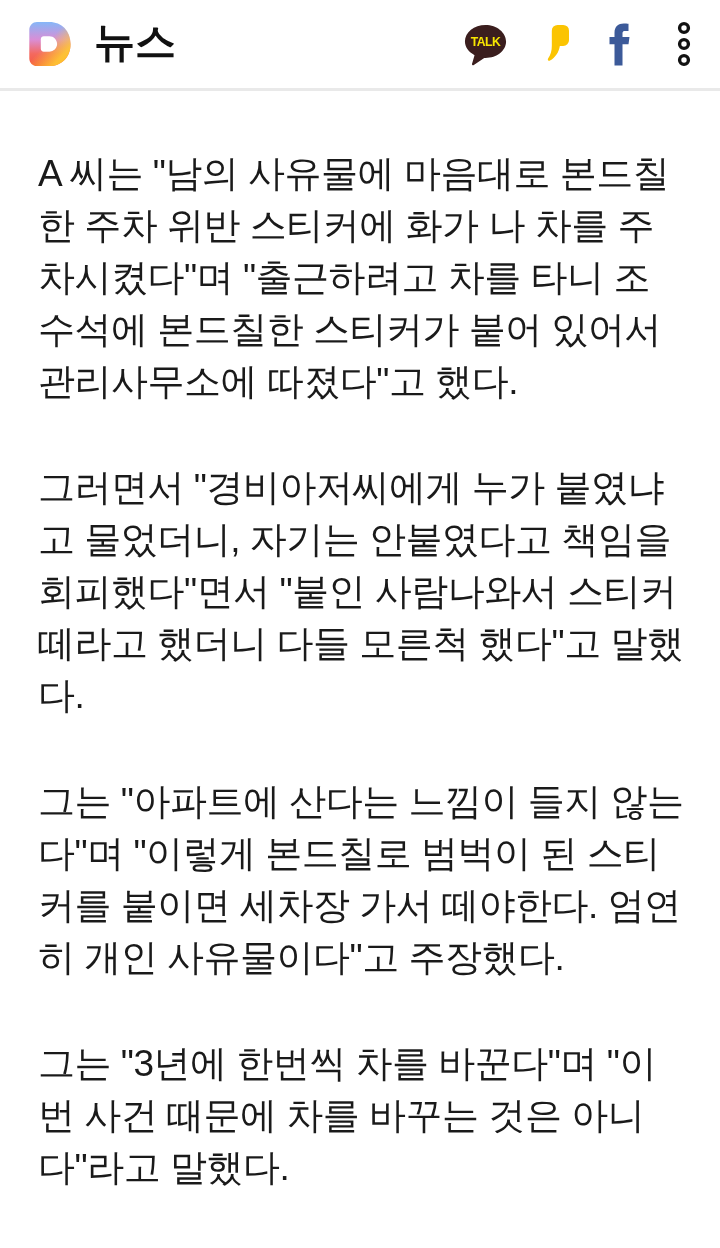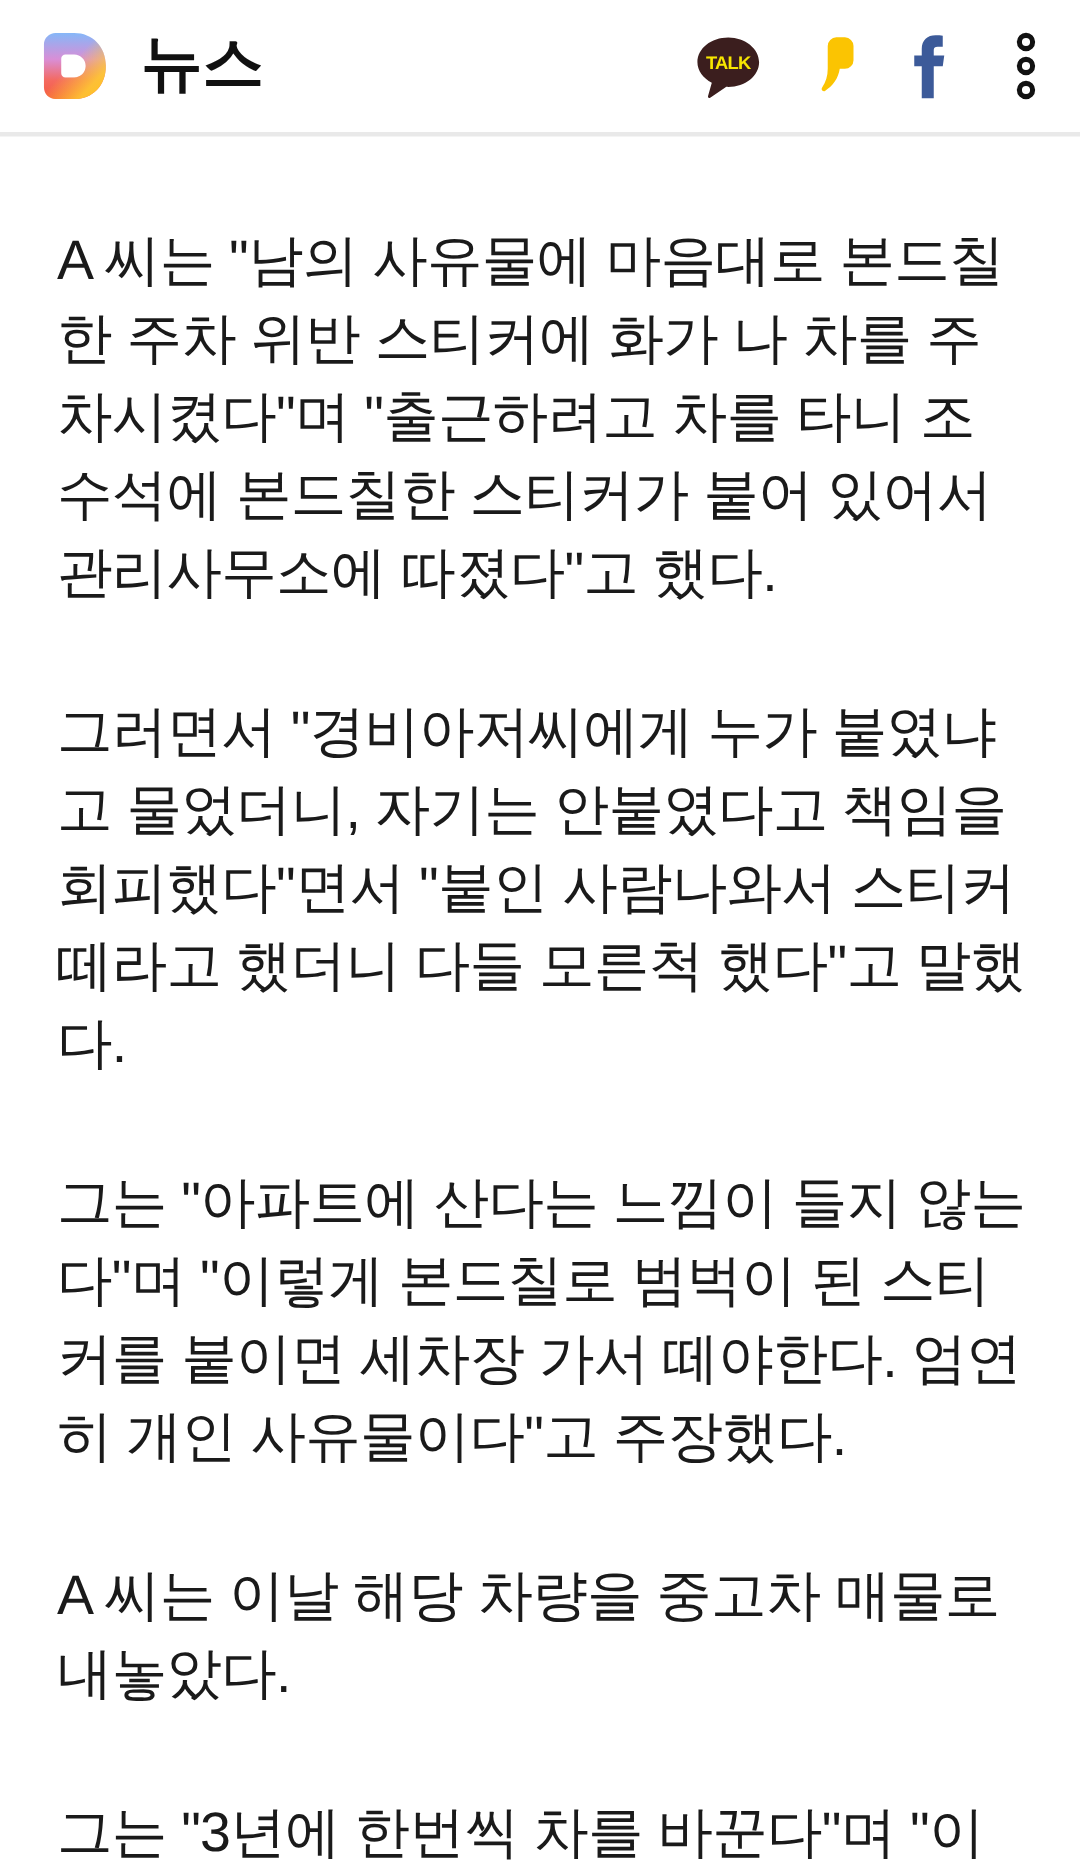--- a/index.html
+++ b/index.html
@@ -136,15 +136,14 @@
       </span>
     </button>
 
   </div>
 </header>
 
 <main class="article">
   <p>A 씨는 "남의 사유물에 마음대로 본드칠 한 주차 위반 스티커에 화가 나 차를 주차시켰다"며 "출근하려고 차를 타니 조수석에 본드칠한 스티커가 붙어 있어서 관리사무소에 따졌다"고 했다.</p>
   <p>그러면서 "경비아저씨에게 누가 붙였냐고 물었더니, 자기는 안붙였다고 책임을 회피했다"면서 "붙인 사람나와서 스티커 떼라고 했더니 다들 모른척 했다"고 말했다.</p>
   <p>그는 "아파트에 산다는 느낌이 들지 않는다"며 "이렇게 본드칠로 범벅이 된 스티커를 붙이면 세차장 가서 떼야한다. 엄연히 개인 사유물이다"고 주장했다.</p>
-  <p>A 씨는 이날 해당 차량을 중고차 매물로 내놓았다.</p>
   <p>그는 "3년에 한번씩 차를 바꾼다"며 "이번 사건 때문에 차를 바꾸는 것은 아니다"라고 말했다.</p>
 </main>
 
 </body></html>

